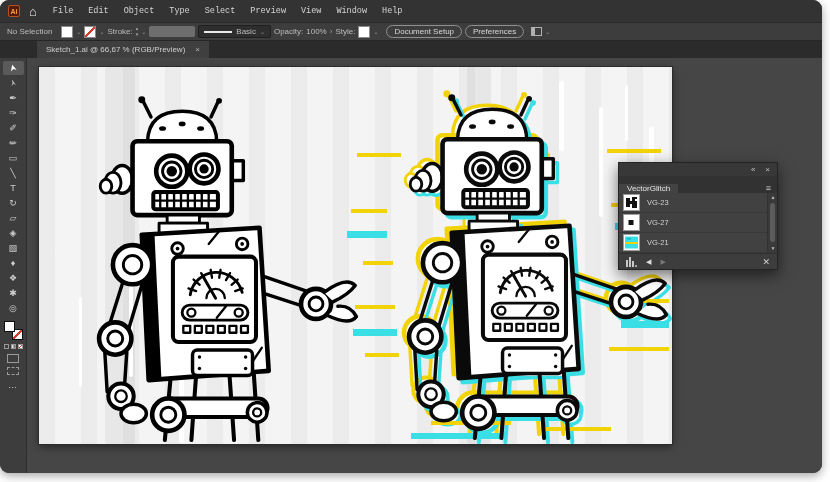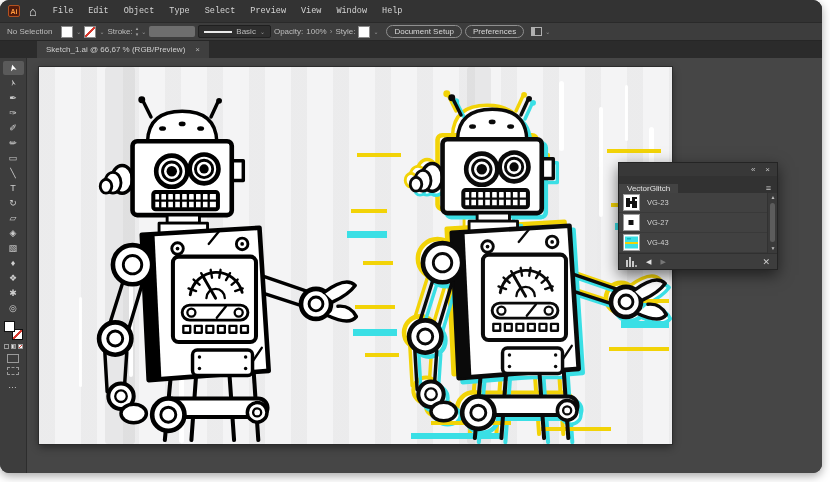--- a/index.html
+++ b/index.html
@@ -375,21 +375,21 @@
           </svg>
         <span class="plabel">VG-27</span>
       </div>
       <div class="prow">
         <svg class="thumb" viewBox="0 0 15 15">
             <rect width="15" height="15" fill="#fff"></rect>
             <rect x="1" y="1.5" width="13" height="12" fill="#3adfe5"></rect>
             <rect x="1" y="7" width="13" height="2" fill="#f2d307"></rect>
             <rect x="3" y="3" width="4" height="1.5" fill="#14b8c0"></rect>
           </svg>
-        <span class="plabel">VG-43</span>
+        <span class="plabel">VG-21</span>
       </div>
       <div class="scrollbar">
         <div class="sb-arrow sb-up">▲</div>
         <div class="sb-thumb"></div>
         <div class="sb-arrow sb-down">▼</div>
       </div>
     </div>
     <div class="panel-footer">
       <svg width="11" height="10" viewBox="0 0 11 10">
           <rect x="0" y="3" width="2" height="7" fill="#c8c8c8"></rect>

